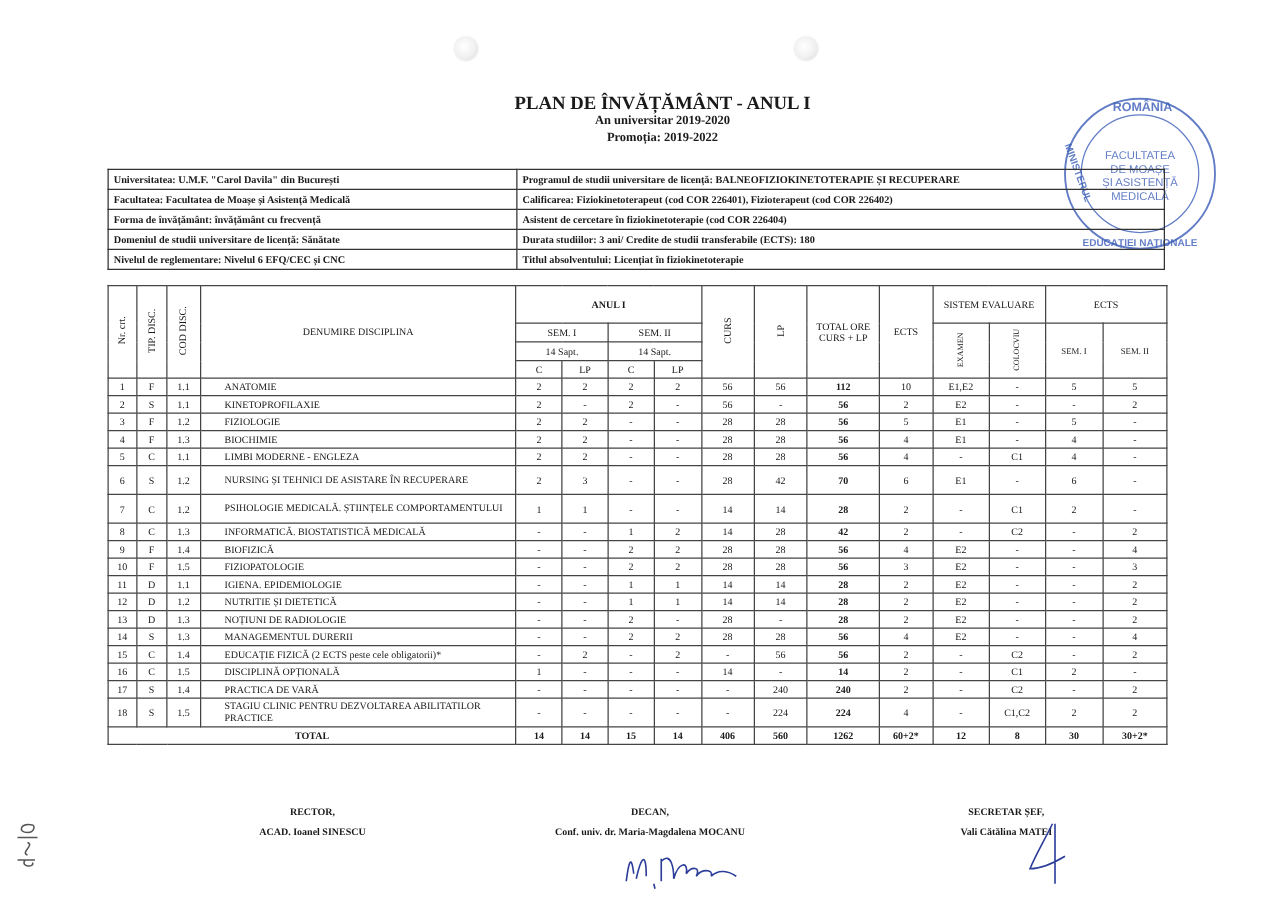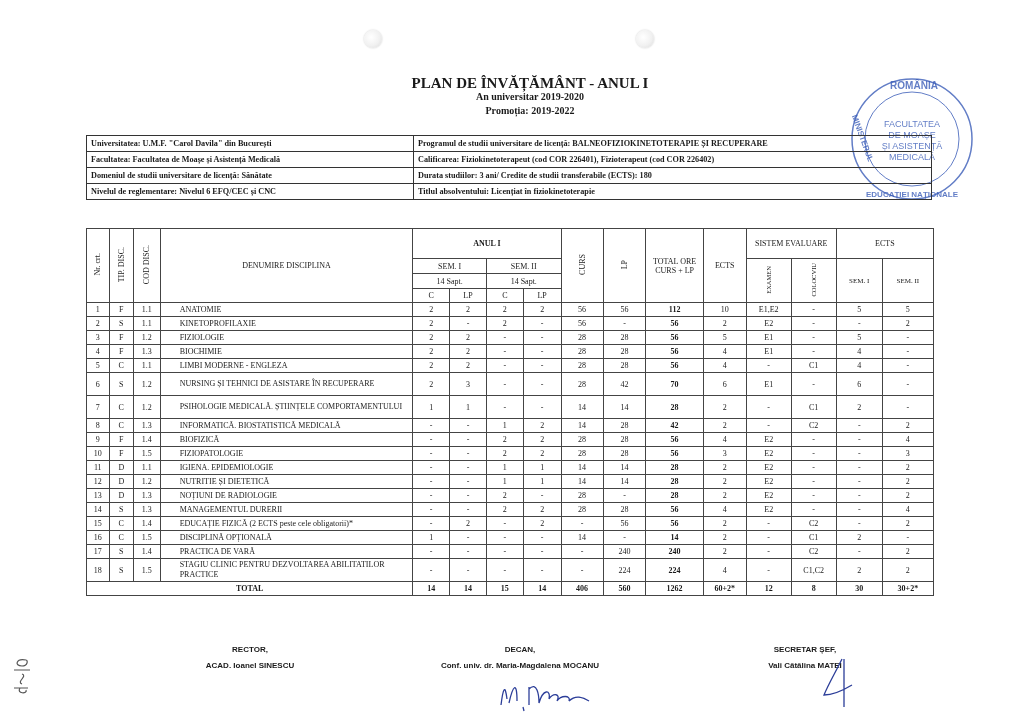--- a/index.html
+++ b/index.html
@@ -18,21 +18,21 @@
   .info td.l { width:318px; }
   .main { position:absolute; left:86px; top:228px; width:848px; font-size:8px; }
   .main td, .main th { border:1px solid #444; text-align:center; padding:0 1px; font-weight:normal; }
   .main td.name { text-align:left; padding-left:19px; line-height:10px; }
   .main td.b, .main th.b { font-weight:bold; }
   .main tr.r td { height:13px; }
   .main tr.r2 td { height:22px; }
   .main tr.total td { height:13px; font-weight:bold;margin-top:44px; }
   .vert { writing-mode:vertical-rl; transform:rotate(180deg); display:inline-block; font-size:8px; white-space:nowrap; }
   .vert.sm { font-size:6.5px; }
-  .sig { position:absolute; font-size:8px; text-align:center; font-weight:bold; line-height:16px; font-family:Liberation Sans, sans-serif; }
+  .sig { position:absolute; font-size:8px; text-align:center; font-weight:bold; line-height:16px; font-family:Liberation Serif, serif; }
   .stamp { position:absolute; left:848px; top:75px; width:128px; height:128px; }
   .handnum { position:absolute; left:6px; top:656px; width:30px; height:40px; }
 </style>
 </head>
 <body>
 
 <div class="hole" style="left:364px;top:30px;"></div>
 <div class="hole" style="left:636px;top:30px;"></div>
 
 <div class="title-block">
@@ -59,20 +59,24 @@
 
 <table class="info">
   <tbody>
     <tr>
         <td class="l">Universitatea: U.M.F. "Carol Davila" din București</td>
         <td>Programul de studii universitare de licență: BALNEOFIZIOKINETOTERAPIE ȘI RECUPERARE</td>
       </tr>
     <tr>
         <td class="l">Facultatea: Facultatea de Moașe și Asistență Medicală</td>
         <td>Calificarea: Fiziokinetoterapeut (cod COR 226401), Fizioterapeut (cod COR 226402)</td>
+      </tr>
+    <tr>
+        <td class="l">Forma de învățământ: învățământ cu frecvență</td>
+        <td style="font-weight:bold;">Asistent de cercetare în fiziokinetoterapie (cod COR 226404)</td>
       </tr>
     <tr>
         <td class="l">Domeniul de studii universitare de licență: Sănătate</td>
         <td>Durata studiilor: 3 ani/ Credite de studii transferabile (ECTS): 180</td>
       </tr>
     <tr>
         <td class="l">Nivelul de reglementare: Nivelul 6 EFQ/CEC și CNC</td>
         <td>Titlul absolventului: Licențiat în fiziokinetoterapie</td>
       </tr>
   </tbody>

